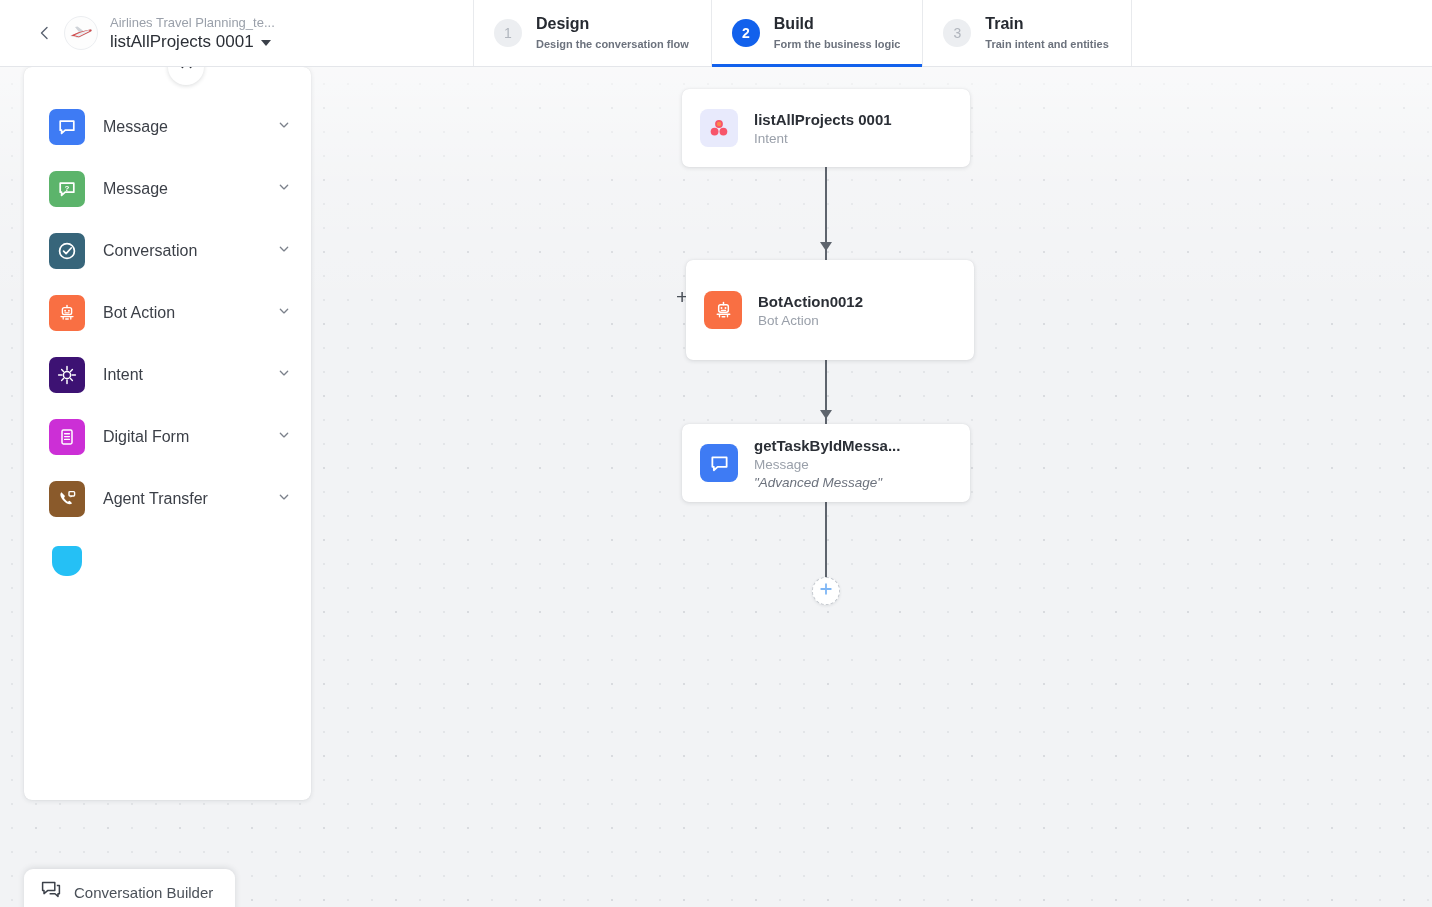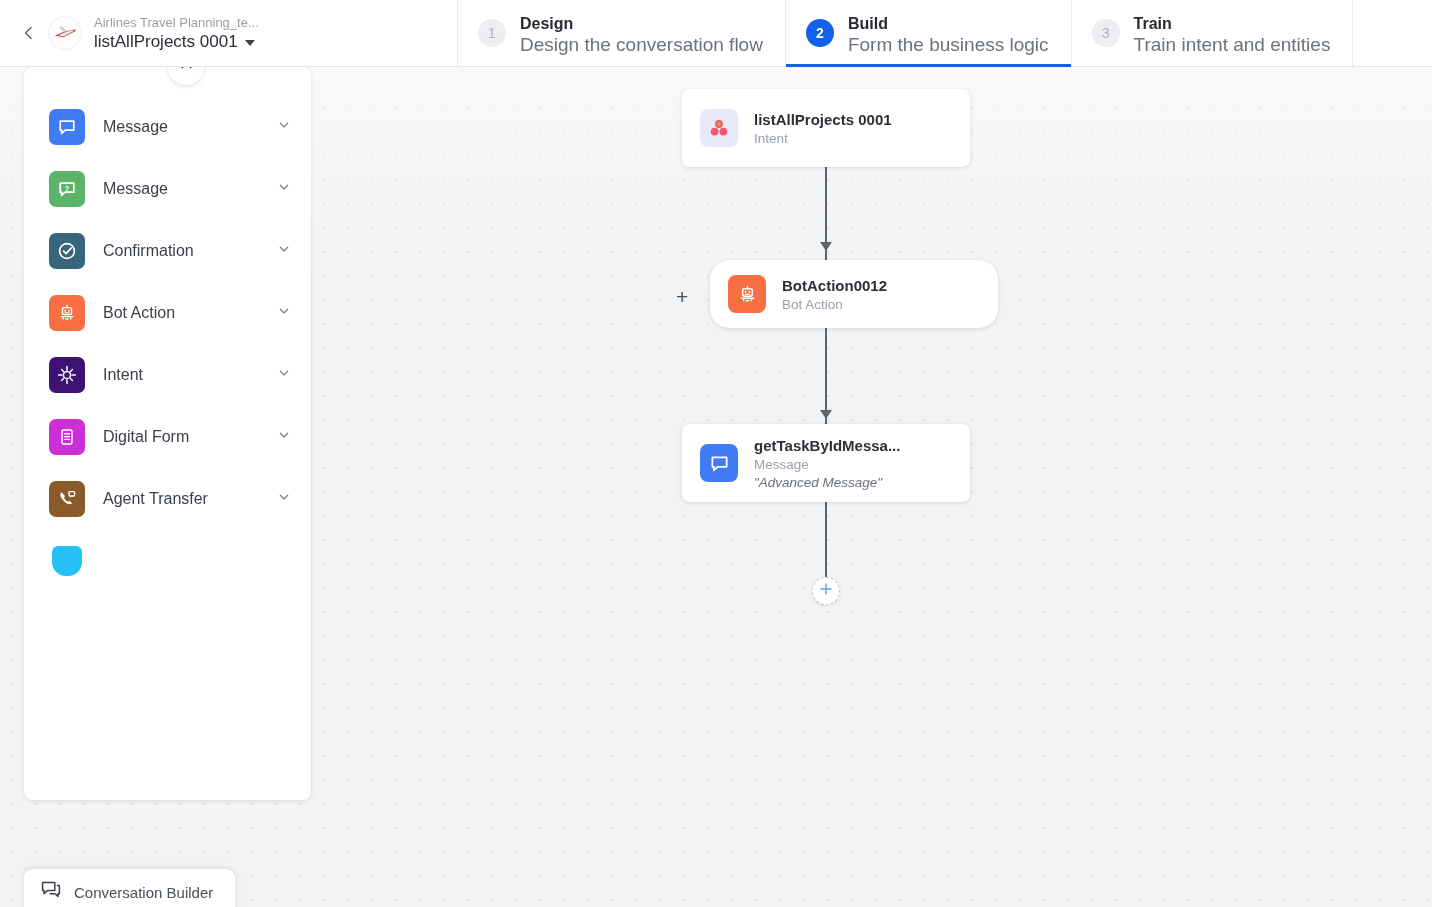--- a/index.html
+++ b/index.html
@@ -9,21 +9,21 @@
     background: #ffffff;
     overflow: hidden;
   }
 
   
   .header {
     position: absolute; top: 0; left: 0;
     width: 1432px; height: 67px;
     background: #ffffff;
     border-bottom: 1px solid #e4e6ea;
-    display: flex; align-items: stretch;
+    display: flex; align-items: stretch; padding-left: 16px;
   }
   .hdr-left {
     display: flex; align-items: center;
     padding-left: 14px; padding-right: 10px;
     width: 457px; flex: 0 0 457px;
   }
   .back-btn {
     width: 30px; height: 30px;
     display: flex; align-items: center; justify-content: center;
     cursor: pointer; color: #5a6270;
@@ -70,21 +70,21 @@
   .step:first-child { border-left: 1px solid #e8eaed; }
   .step-num {
     width: 28px; height: 28px; border-radius: 50%;
     background: #eceef1; color: #b0b5bd;
     font-size: 14px; display: flex; align-items: center; justify-content: center;
     flex: 0 0 28px;
   }
   .step.active .step-num { background: #1261ec; color: #ffffff; font-weight: bold; }
   .step-txt { display: flex; flex-direction: column; gap: 2px; }
   .step-title { font-size: 16px; font-weight: bold; color: #262a31; line-height: 20px; white-space: nowrap; }
-  .step-desc { font-size: 19px; color: #6c727d; line-height: 17px; white-space: nowrap; }
+  .step-desc { font-size: 11px; color: #6c727d; line-height: 17px; white-space: nowrap; font-weight: bold; }
   .step.active::after {
     content: ""; position: absolute; left: 0; right: 0; bottom: -1px;
     height: 3px; background: #1261ec;
   }
   .steps-tail { flex: 1; border-left: 1px solid #e8eaed; }
 
   
   .canvas {
     position: absolute; top: 67px; left: 0;
     width: 1432px; height: 840px;
@@ -295,21 +295,21 @@
         </span>
       </div>
 
       <div class="pal-item">
         <div class="pal-icon" style="background:#37657a">
           <svg width="22" height="22" viewBox="0 0 22 22" fill="none">
             <circle cx="11" cy="11" r="7.4" stroke="#fff" stroke-width="1.7"></circle>
             <path d="M7.6 11.1l2.5 2.5 5.1-5.6" stroke="#fff" stroke-width="1.7" stroke-linecap="round" stroke-linejoin="round"></path>
           </svg>
         </div>
-        <div class="pal-label">Confirmation</div>
+        <div class="pal-label">Conversation</div>
         <span class="chev">
           <svg width="14" height="14" viewBox="0 0 16 16" fill="none">
               <path d="M3.8 6L8 10.2L12.2 6" stroke="#7b818b" stroke-width="1.5" stroke-linecap="round" stroke-linejoin="round"></path>
             </svg>
         </span>
       </div>
 
       <div class="pal-item">
         <div class="pal-icon" style="background:#f96f43">
           <svg width="20" height="20" viewBox="0 0 20 20" fill="none">
@@ -408,21 +408,21 @@
       </svg>
     </div>
     <div class="node-txt">
       <div class="node-title">listAllProjects 0001</div>
       <div class="node-sub">Intent</div>
     </div>
   </div>
 
   <div class="node-plus" style="left:676px; top:219px;">+</div>
 
-  <div class="node" style="left:710px; top:193px; height:68px;border-radius:19px;">
+  <div class="node" style="left:686px; top:193px; height:100px;">
     <div class="node-icon" style="background:#f96f43;">
       <svg width="21" height="21" viewBox="0 0 20 20" fill="none">
         <path d="M10 2.4v2.1" stroke="#fff" stroke-width="1.4" stroke-linecap="round"></path>
         <rect x="5.4" y="4.6" width="9.2" height="7" rx="1.8" stroke="#fff" stroke-width="1.4"></rect>
         <circle cx="8.1" cy="7.7" r="0.95" fill="#fff"></circle>
           <circle cx="11.9" cy="7.7" r="0.95" fill="#fff"></circle>
         <path d="M7.9 9.8h4.2" stroke="#fff" stroke-width="1.2" stroke-linecap="round"></path>
         <path d="M4 13.6h12M6.2 13.6v2.4M13.8 13.6v2.4M8.7 16h2.6" stroke="#fff" stroke-width="1.3" stroke-linecap="round"></path>
       </svg>
     </div>

